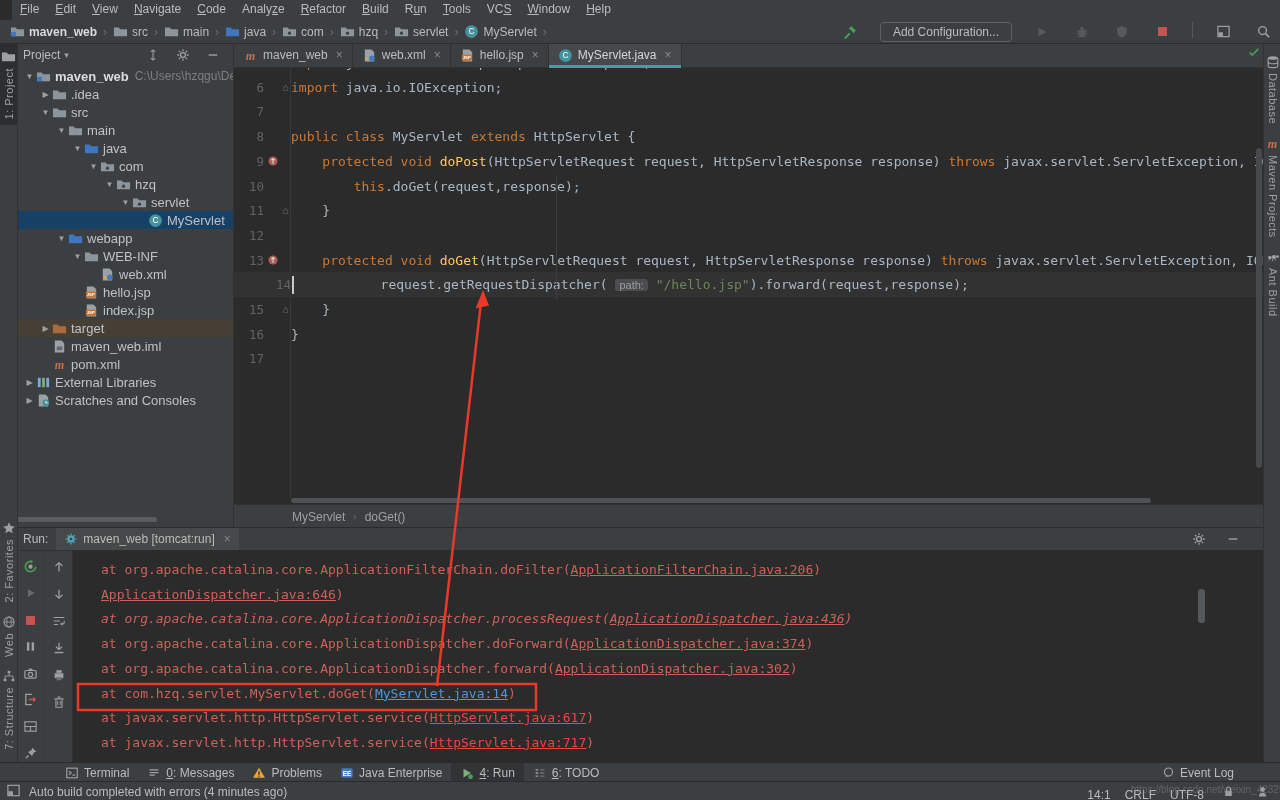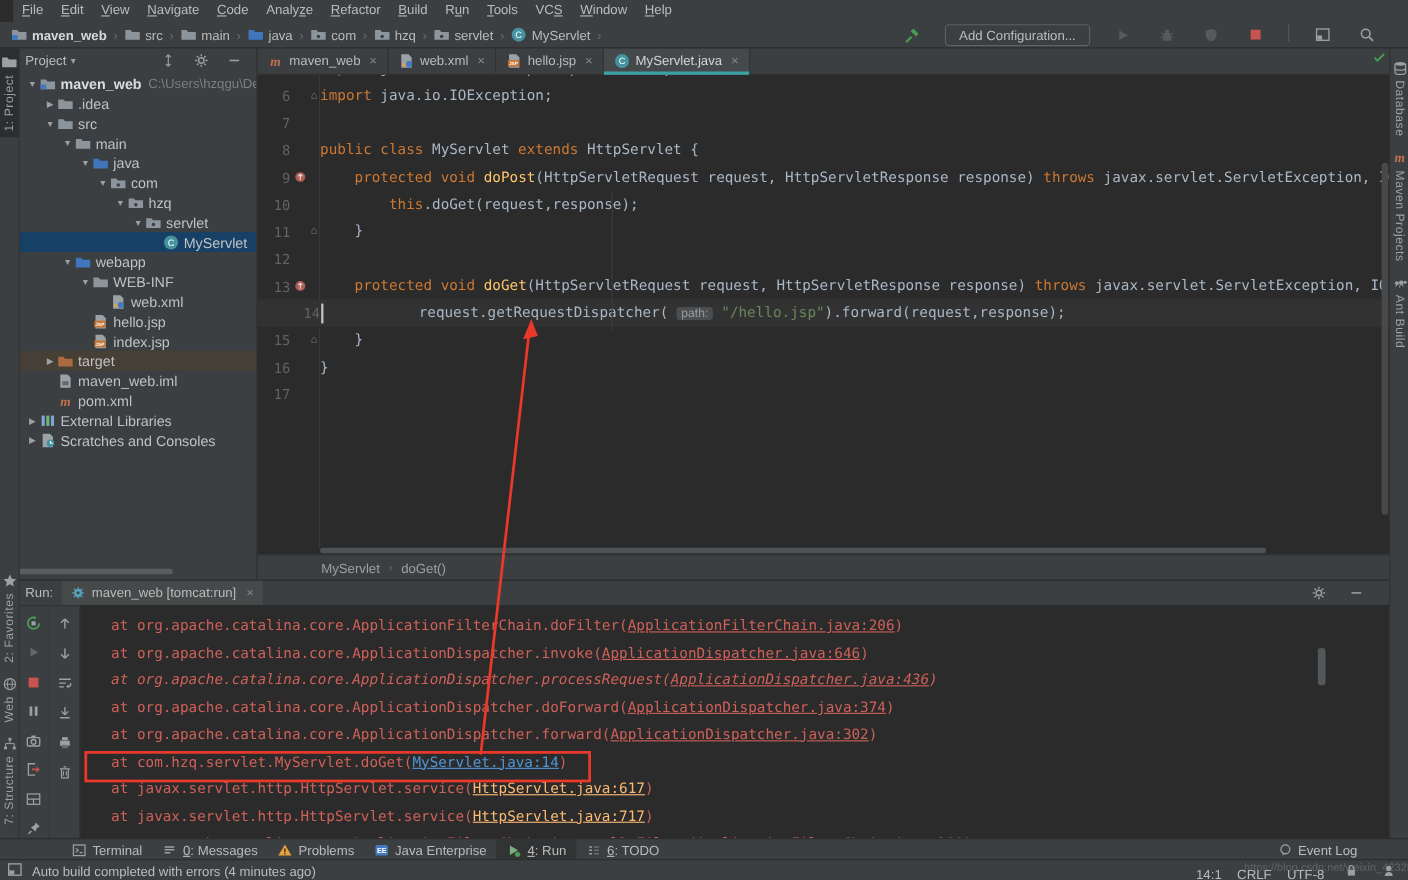--- a/index.html
+++ b/index.html
@@ -16,21 +16,21 @@
   .menu-item{padding:2px 8px;color:#bbbbbb;cursor:default}
 
   
   #navbar{left:0;top:20px;width:1280px;height:23px;background:#3c3f41;display:flex;align-items:center;
           border-bottom:1px solid #2b2b2b;z-index:5}
   #crumbs{display:flex;align-items:center;padding-left:8px;gap:2px}
   .crumb{display:flex;align-items:center;gap:4px;padding:0 2px}
   .crumb .lbl{color:#bbbbbb}
   .crumb .lbl.bold{font-weight:bold;color:#d8d8d8}
   .crumb-sep{color:#6a6d6f;padding:0 2px}
-  #nav-actions{margin-left:auto;display:flex;align-items:flex-start;gap:20px;padding-right:28px}
+  #nav-actions{margin-left:auto;display:flex;align-items:flex-start;gap:20px;padding-right:7px}
   .navbtn{width:20px;height:20px;display:flex;align-items:center;justify-content:center}
   .navbtn.disabled{opacity:.55}
   #add-config{border:1px solid #5e6264;border-radius:4px;padding:2px 12px;color:#bbbbbb;background:transparent}
   .vsep{width:1px;height:16px;background:#55585a}
 
   
   .stripe{background:#3c3f41;z-index:4}
   #stripe-left{left:0;top:43px;width:17px;height:719px;border-right:1px solid #323232}
   #stripe-right{left:1263px;top:43px;width:17px;height:719px;border-left:1px solid #323232}
   .stripe-btn{display:flex;flex-direction:column;align-items:center;gap:4px;padding:6px 0;width:100%;cursor:default}
@@ -93,21 +93,21 @@
   .rt-col{width:27px;display:flex;flex-direction:column;align-items:center;gap:9px;padding-top:8px}
   .rt-col + .rt-col{border-left:1px solid #37393b}
   .rt-btn{width:18px;height:18px;display:flex;align-items:center;justify-content:center}
   #console{position:absolute;left:56px;top:23px;width:1190px;height:212px;background:#2b2b2b;overflow:hidden;
            font-family:"DejaVu Sans Mono",monospace;font-size:13px}
   .trace-line{position:absolute;left:28px;height:25px;display:flex;align-items:center;white-space:pre}
   .trace-line .pre,.trace-line .post{color:#ce6159}
   a.tlink{text-decoration:underline;cursor:pointer}
   a.tlink.red{color:#ce6159}
   a.tlink.blue{color:#5196d6}
-  a.tlink.gray{color:#fdba74}
+  a.tlink.gray{color:#ef4444}
   #console-vscroll{position:absolute;left:1181px;top:62px;width:7px;height:34px;background:#55585a;border-radius:3px}
 
   
   #bottombar{left:0;top:762px;width:1280px;height:19px;background:#3c3f41;border-top:1px solid #2b2b2b;
              display:flex;align-items:center;z-index:6}
   .bb-item{display:flex;align-items:center;gap:5px;padding:0 9px;height:19px;color:#bbbbbb}
   .bb-item.active{background:#313335}
   #bb-right{margin-left:auto;display:flex;align-items:center;gap:5px;padding-right:46px}
 
   
@@ -871,21 +871,21 @@
               <path d="M4.5 5v9h7V5" fill="none" stroke="#9DA0A2" stroke-width="1.3"></path>
               <path d="M2.8 4.5h10.4M6.5 2.5h3" stroke="#9DA0A2" stroke-width="1.3"></path>
               <path d="M6.5 7v4.5M9.5 7v4.5" stroke="#9DA0A2" stroke-width="1.1"></path>
             </svg>
           </span>
         </div>
       </div>
   </div>
   <div id="console">
       <div class="trace-line" style="top: 7px;"><span class="pre">at org.apache.catalina.core.ApplicationFilterChain.doFilter(</span><a class="tlink red">ApplicationFilterChain.java:206</a><span class="post">)</span></div>
-      <div class="trace-line" style="top: 31.7px;"><span class="pre">at org.apache.catalina.core.ApplicationDispatcher.invoke(</span><a class="tlink red">ApplicationDispatcher.java:646</a><span class="post">)</span></div>
+      <div class="trace-line" style="top: 31.7px;"><a class="tlink red">ApplicationDispatcher.java:646</a><span class="post">)</span></div>
       <div class="trace-line" style="top: 56.4px; font-style: italic;"><span class="pre">at org.apache.catalina.core.ApplicationDispatcher.processRequest(</span><a class="tlink red">ApplicationDispatcher.java:436</a><span class="post">)</span></div>
       <div class="trace-line" style="top: 81.1px;"><span class="pre">at org.apache.catalina.core.ApplicationDispatcher.doForward(</span><a class="tlink red">ApplicationDispatcher.java:374</a><span class="post">)</span></div>
       <div class="trace-line" style="top: 105.8px;"><span class="pre">at org.apache.catalina.core.ApplicationDispatcher.forward(</span><a class="tlink red">ApplicationDispatcher.java:302</a><span class="post">)</span></div>
       <div class="trace-line" style="top: 130.5px;"><span class="pre">at com.hzq.servlet.MyServlet.doGet(</span><a class="tlink blue">MyServlet.java:14</a><span class="post">)</span></div>
       <div class="trace-line" style="top: 155.2px;"><span class="pre">at javax.servlet.http.HttpServlet.service(</span><a class="tlink gray">HttpServlet.java:617</a><span class="post">)</span></div>
       <div class="trace-line" style="top: 179.9px;"><span class="pre">at javax.servlet.http.HttpServlet.service(</span><a class="tlink gray">HttpServlet.java:717</a><span class="post">)</span></div>
       <div class="trace-line" style="top: 204.6px;"><span class="pre">at org.apache.catalina.core.ApplicationFilterChain.internalDoFilter(</span><a class="tlink red">ApplicationFilterChain.java:290</a><span class="post">)</span></div>
     </div>
   <div id="console-vscroll"></div>
 </div>

